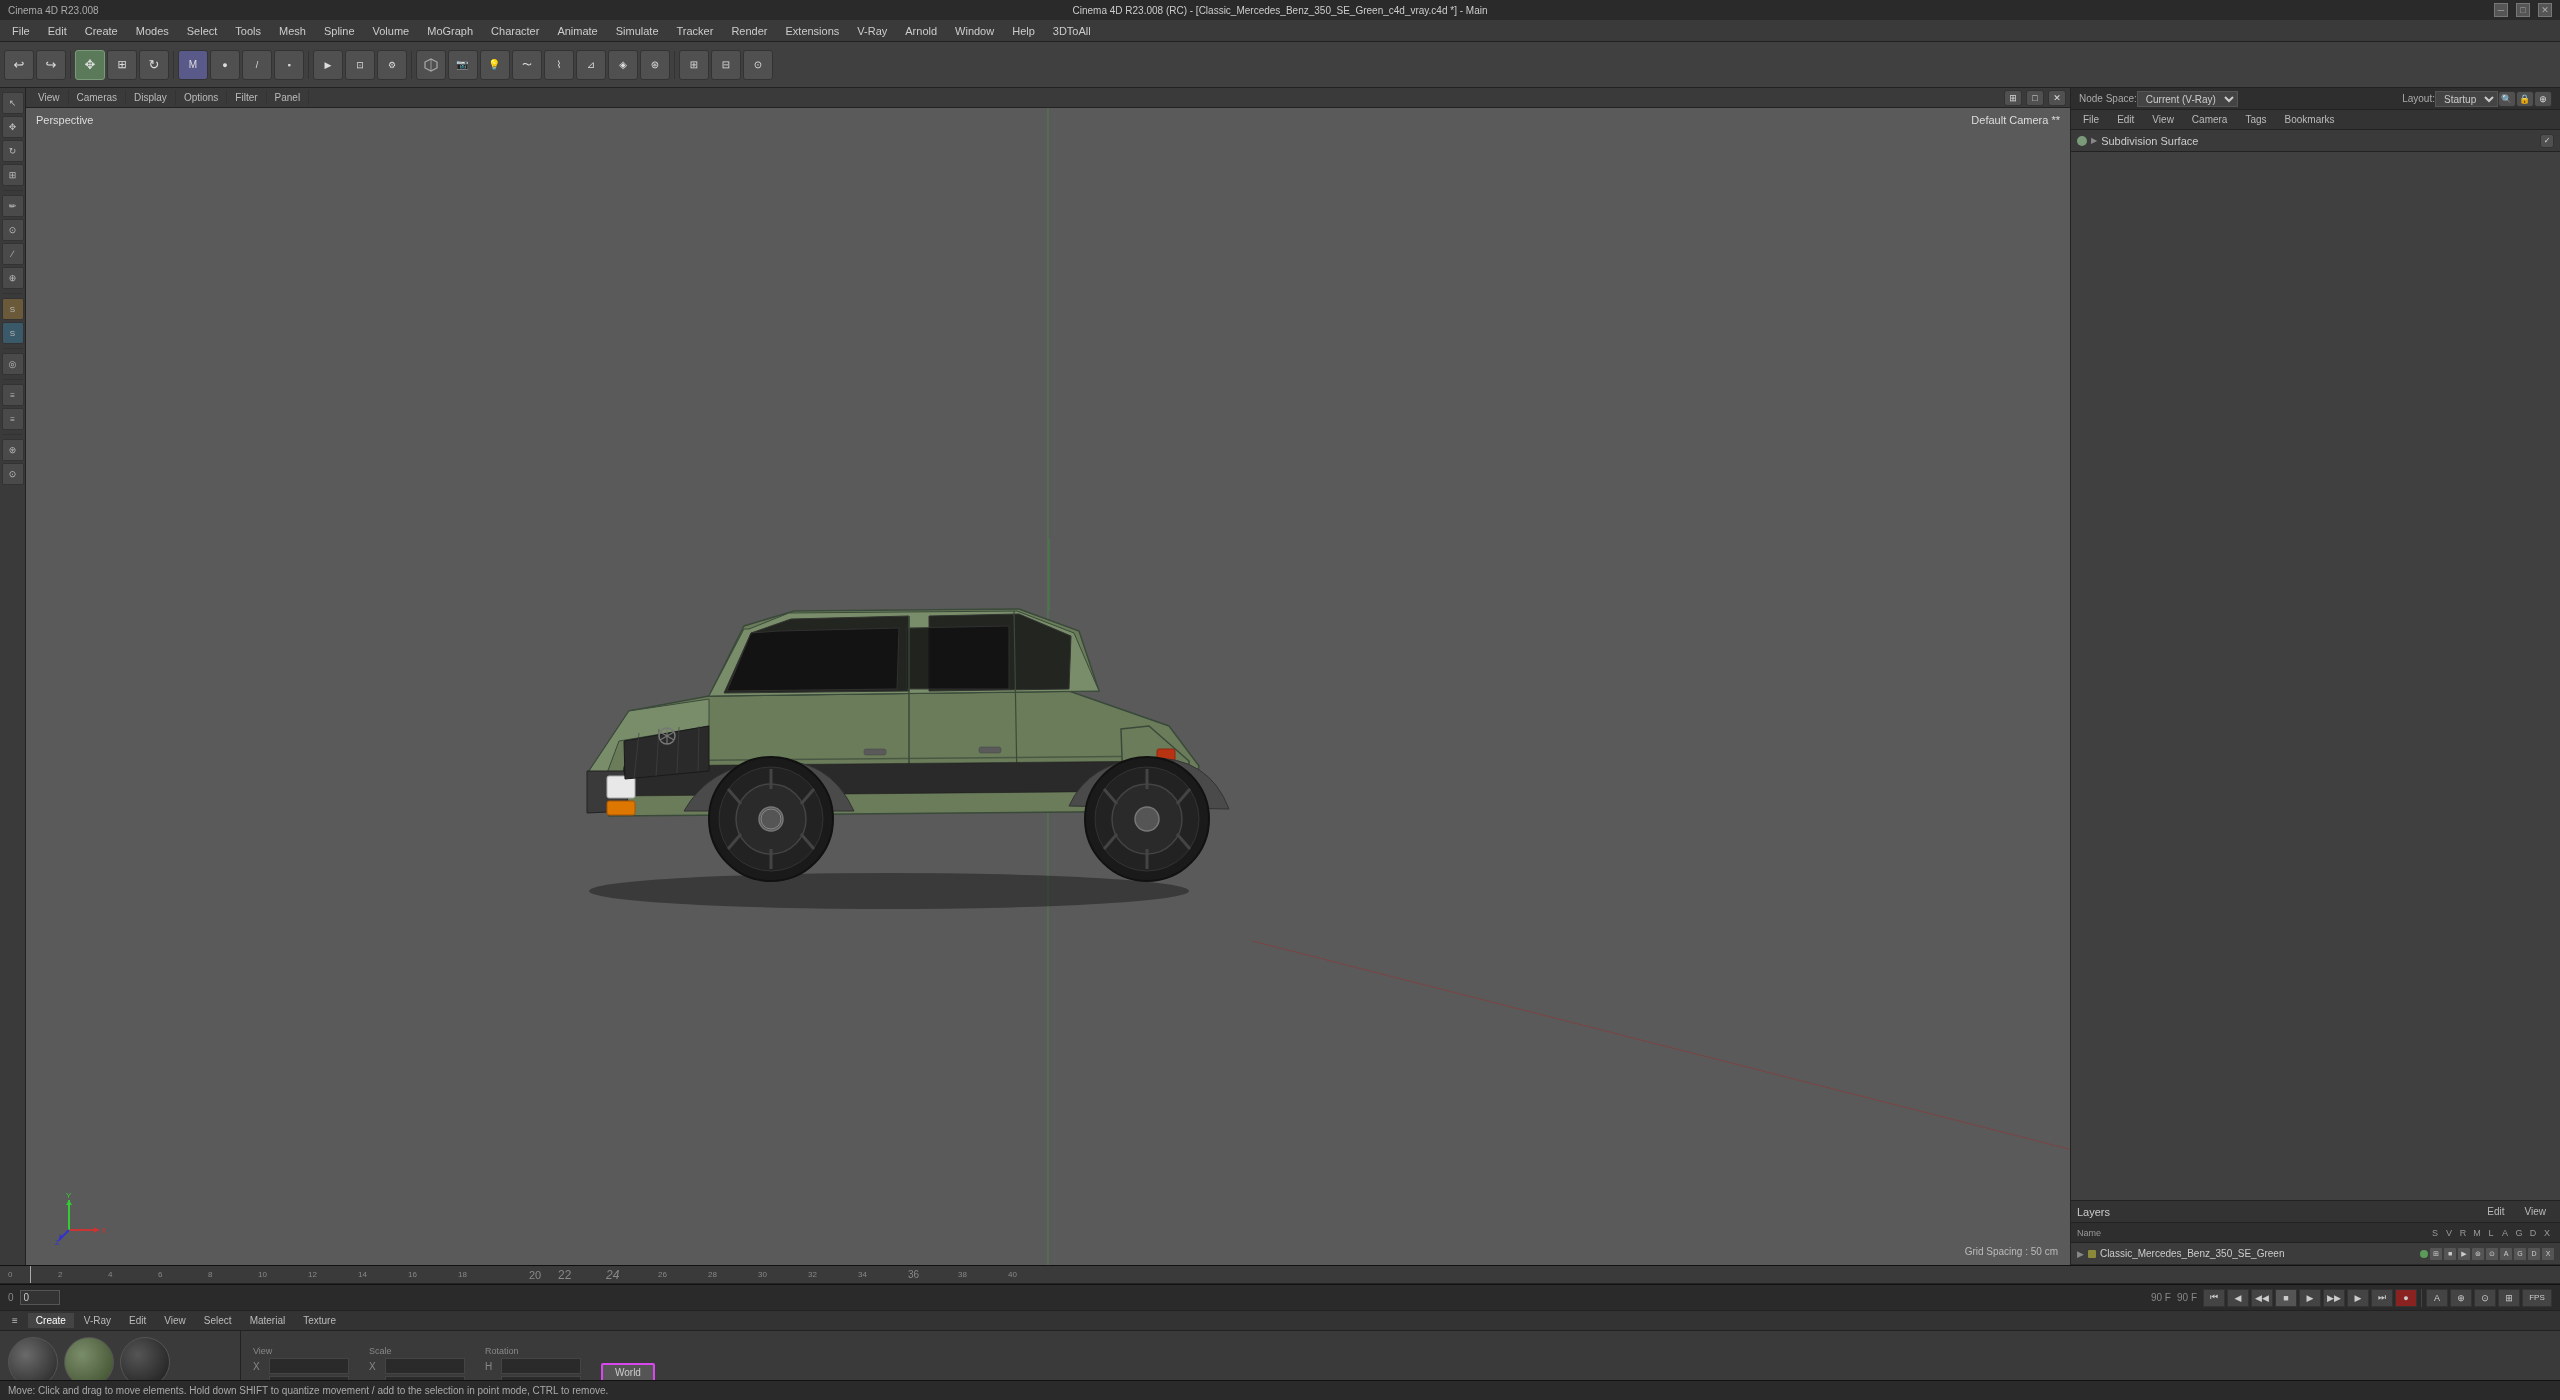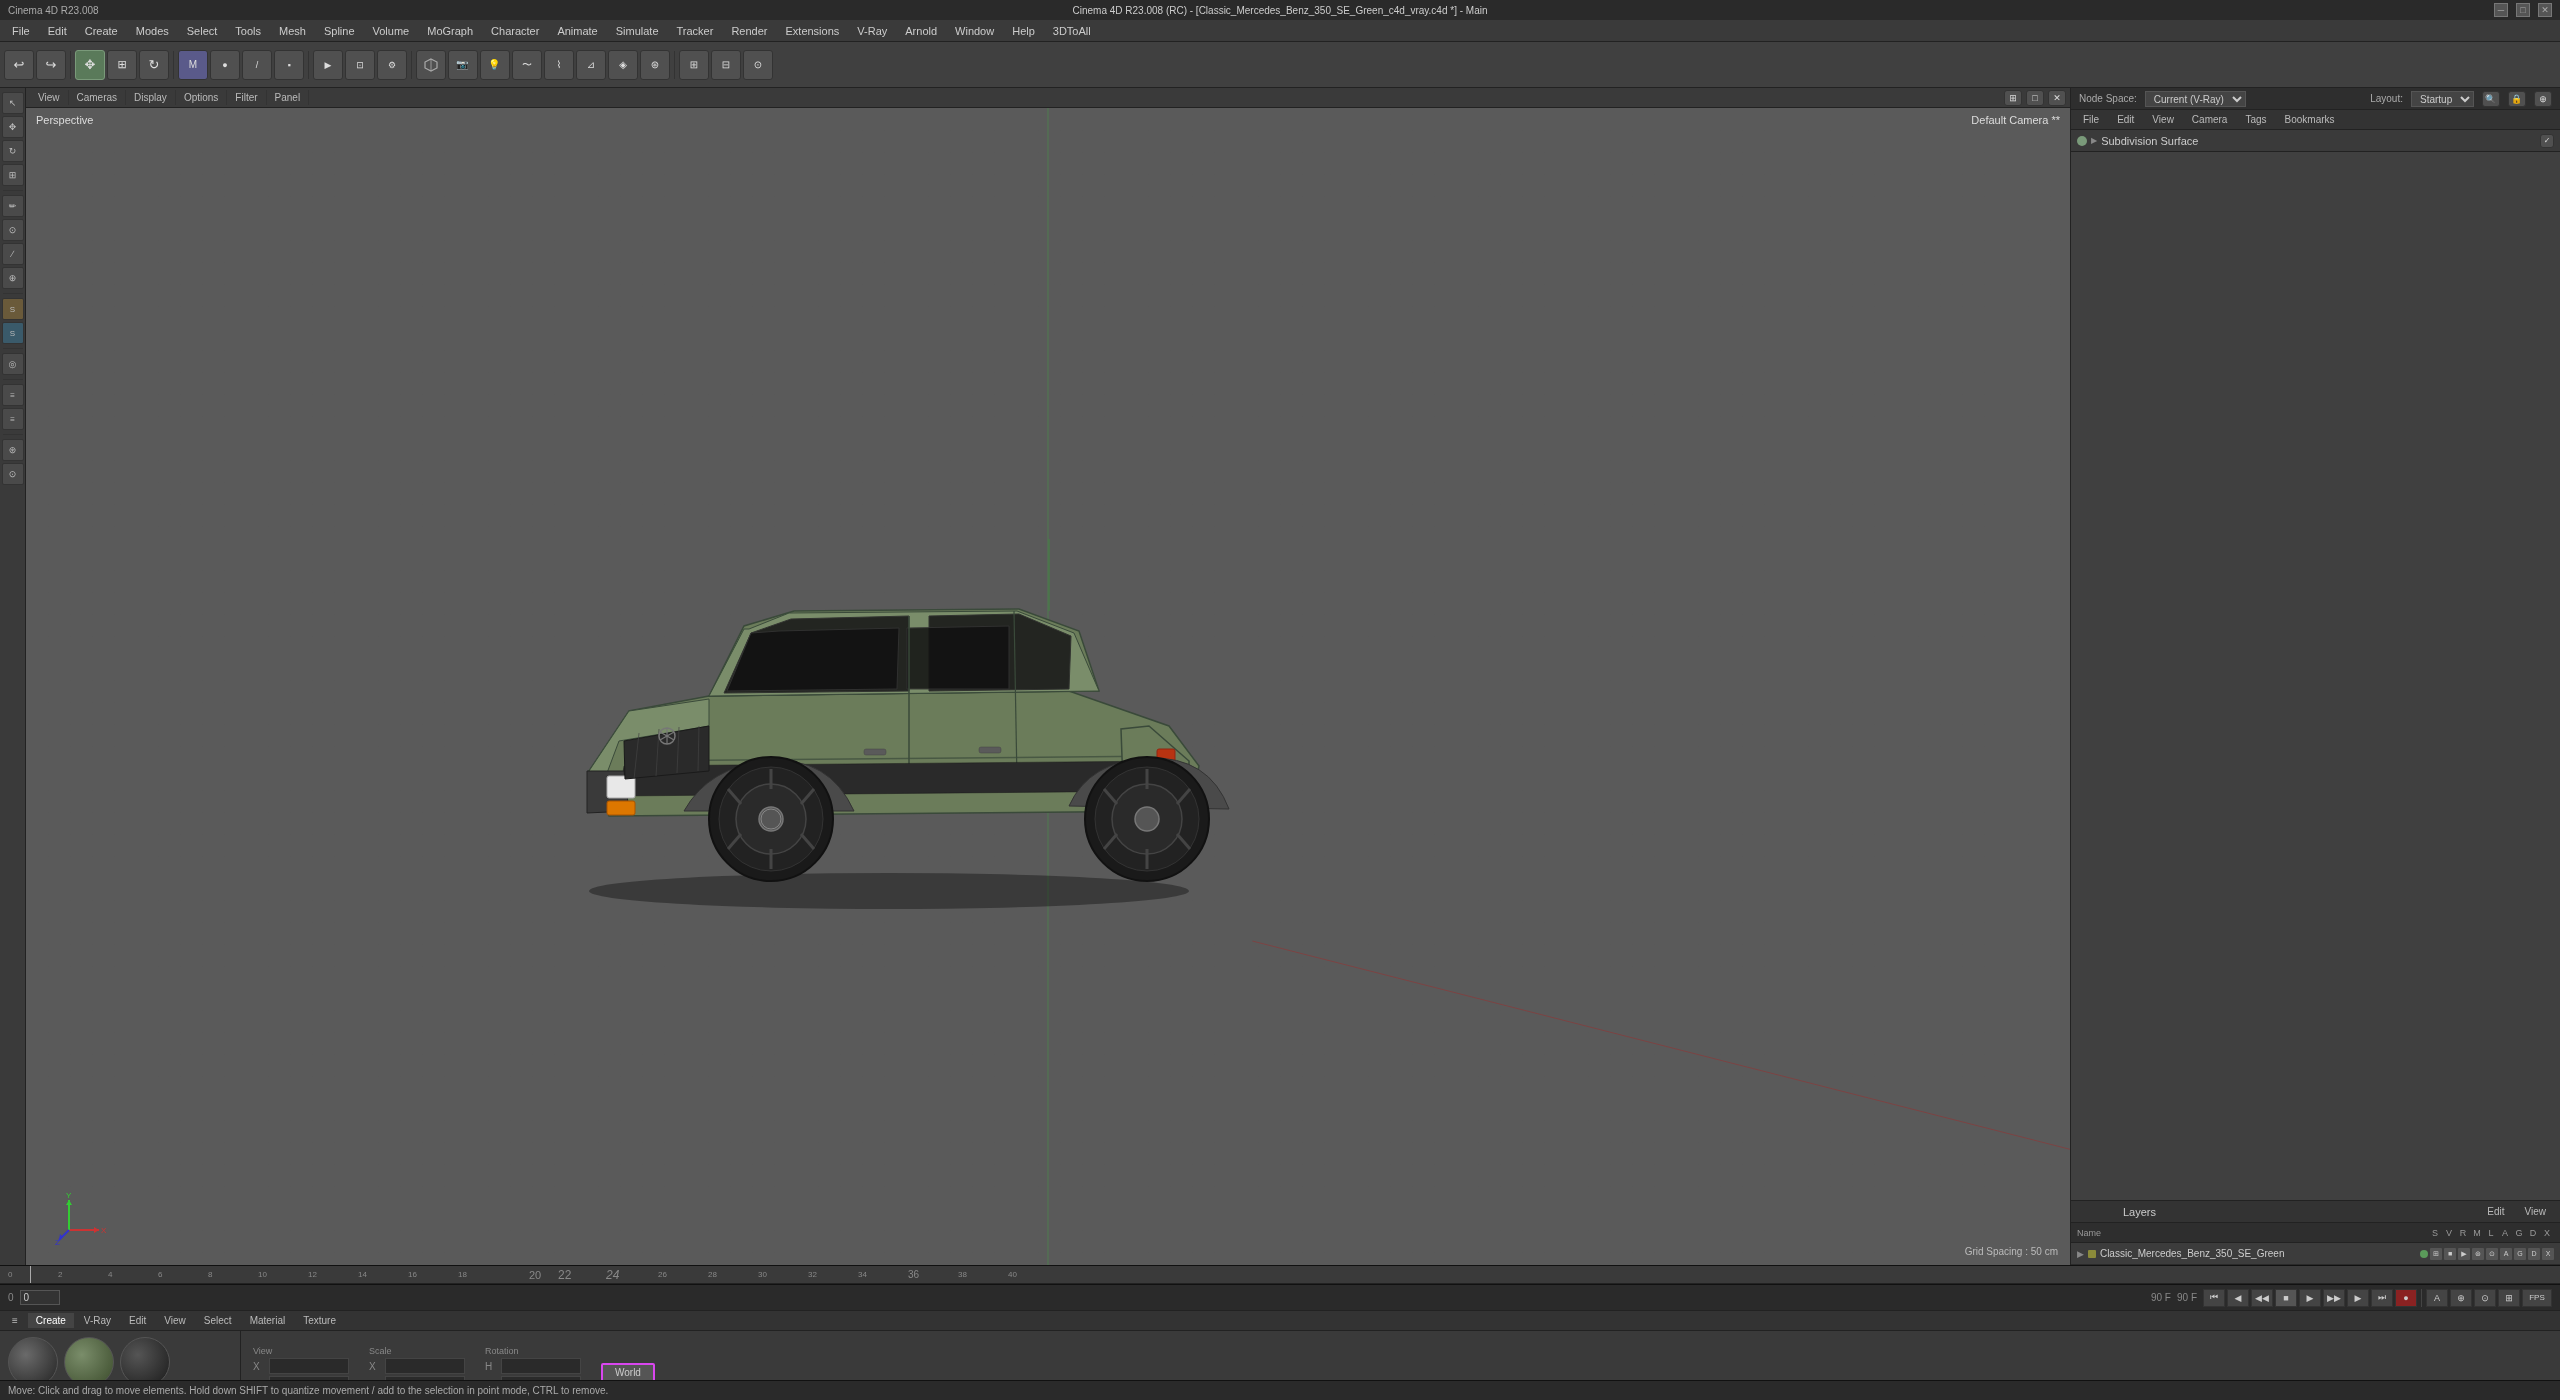--- a/index.html
+++ b/index.html
@@ -221,21 +221,20 @@
     
     #node-space-bar {
       height: 22px;
       background: #2e2e2e;
       display: flex;
       align-items: center;
       padding: 0 8px;
       font-size: 10px;
       color: #aaa;
       border-bottom: 1px solid #222;
-      gap: 8px;
     }
     .node-space-select {
       background: #444;
       border: 1px solid #555;
       color: #ccc;
       font-size: 10px;
       padding: 1px 4px;
       height: 16px;
     }
 
@@ -781,21 +780,21 @@
       <div class="icon-circle"></div>
       <span class="subdiv-arrow">▶</span>
       <span>Subdivision Surface</span>
       <div class="toolbar-btn" style="width:14px;height:14px;font-size:8px;margin-left:auto;">✓</div>
     </div>
 
     <div id="right-top-content" style="height:280px;"></div>
 
     <div id="layers-panel">
       <div id="layers-header">
-        <span style="font-size:11px;color:#ccc;margin-left:46px;">Layers</span>
+        <span style="font-size:11px;color:#ccc;">Layers</span>
         <div style="margin-left:auto;display:flex;gap:4px;">
           <div class="rp-tab" style="font-size:10px;">Edit</div>
           <div class="rp-tab" style="font-size:10px;">View</div>
         </div>
       </div>
 
       <div id="layers-cols">
         <span style="flex:1;">Name</span>
         <span style="width:14px;text-align:center;">S</span>
         <span style="width:14px;text-align:center;">V</span>

